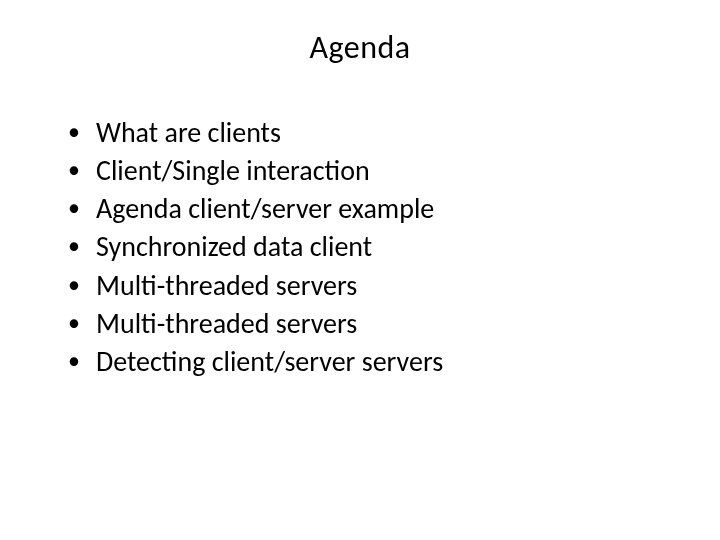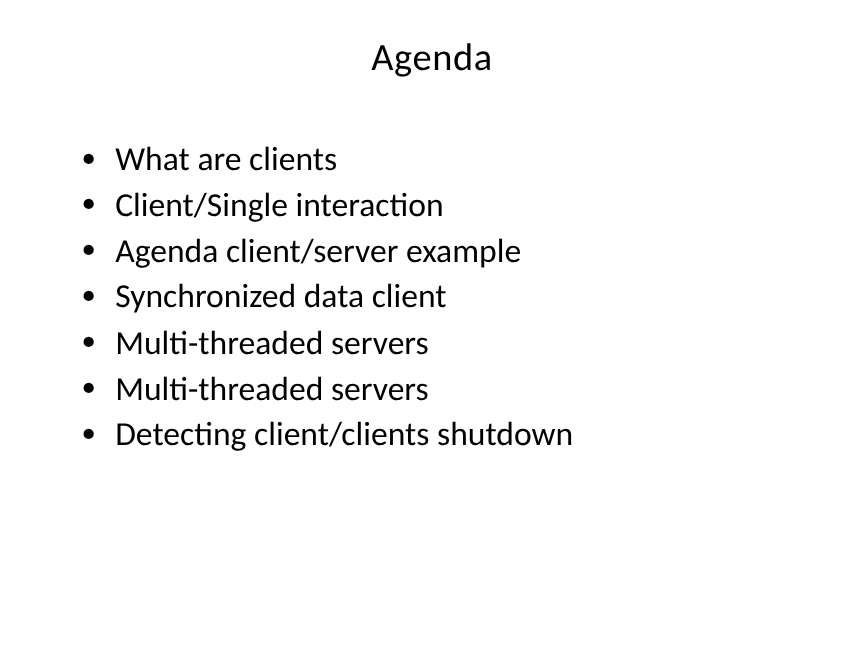--- a/index.html
+++ b/index.html
@@ -75,16 +75,16 @@
     <li>
       <span class="dot">•</span>
       <span class="txt">Multi-threaded servers</span>
     </li>
     <li>
       <span class="dot">•</span>
       <span class="txt">Multi-threaded servers</span>
     </li>
     <li>
       <span class="dot">•</span>
-      <span class="txt">Detecting client/clients shutdown</span>
+      <span class="txt">Detecting client/server servers</span>
     </li>
   </ul>
 </div>
 
 </body></html>

